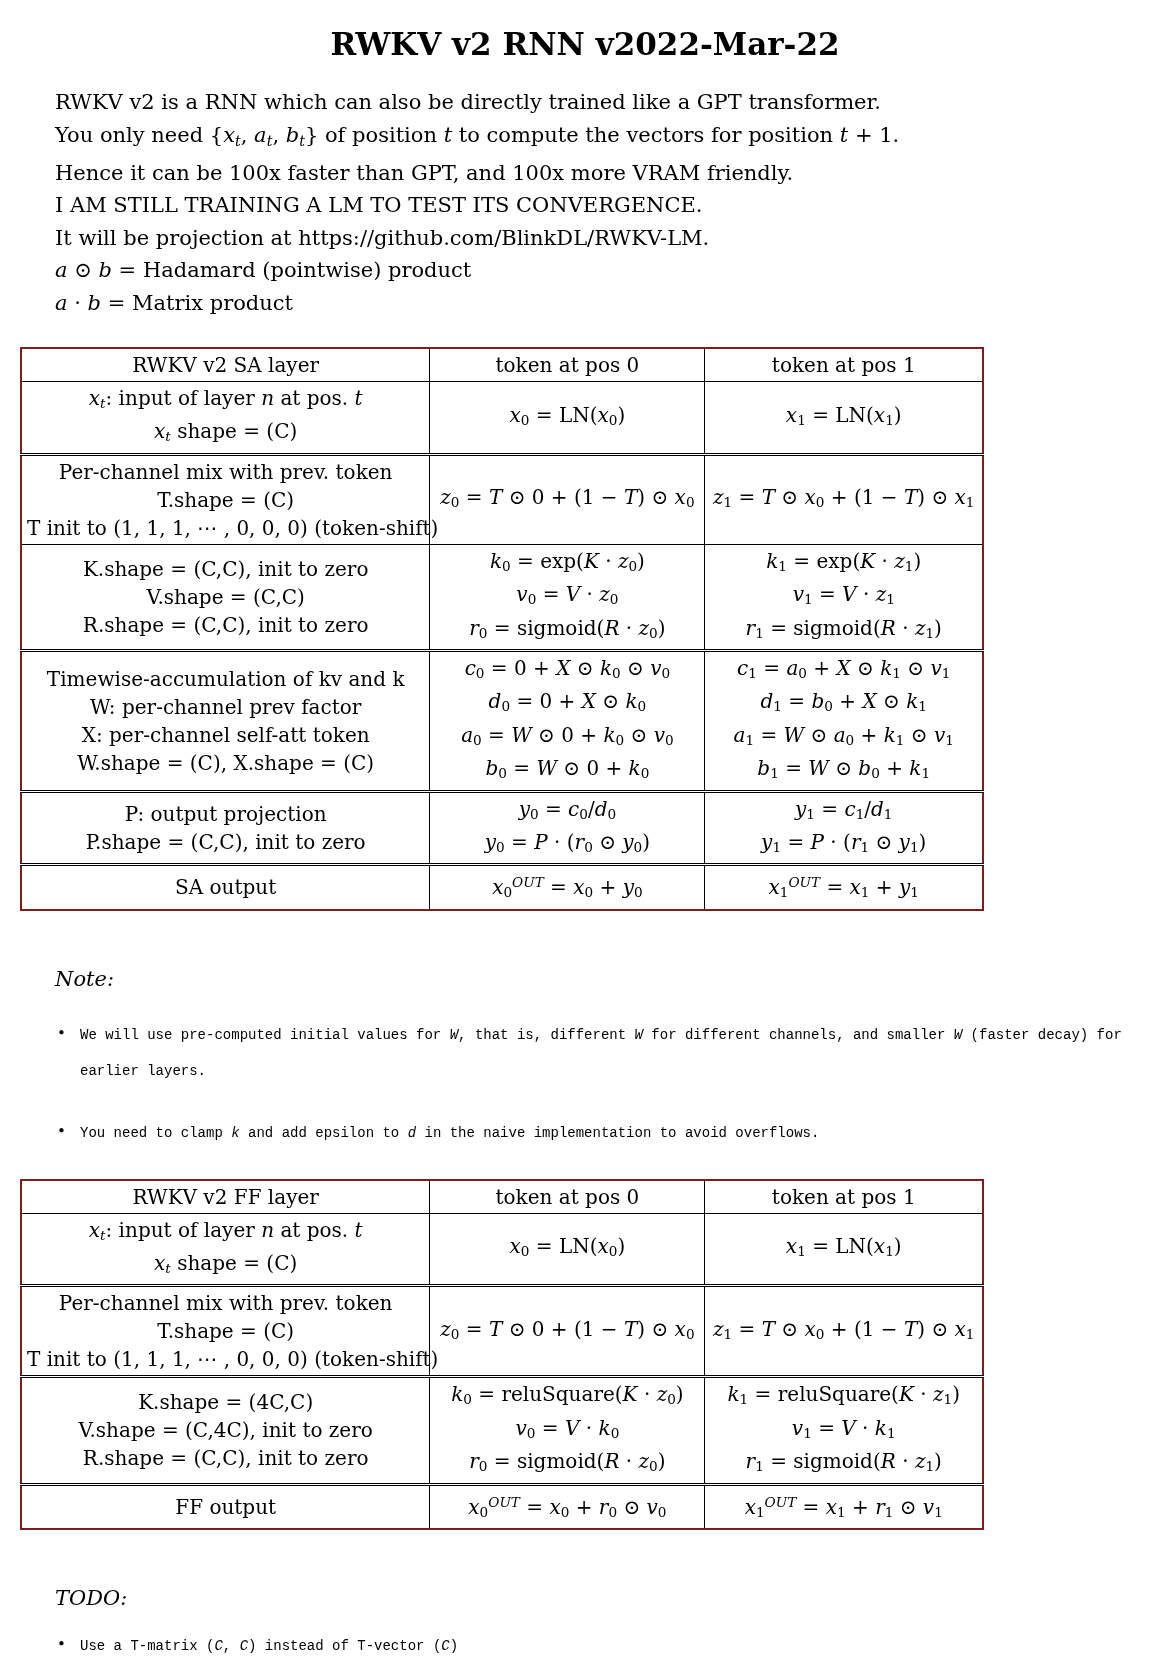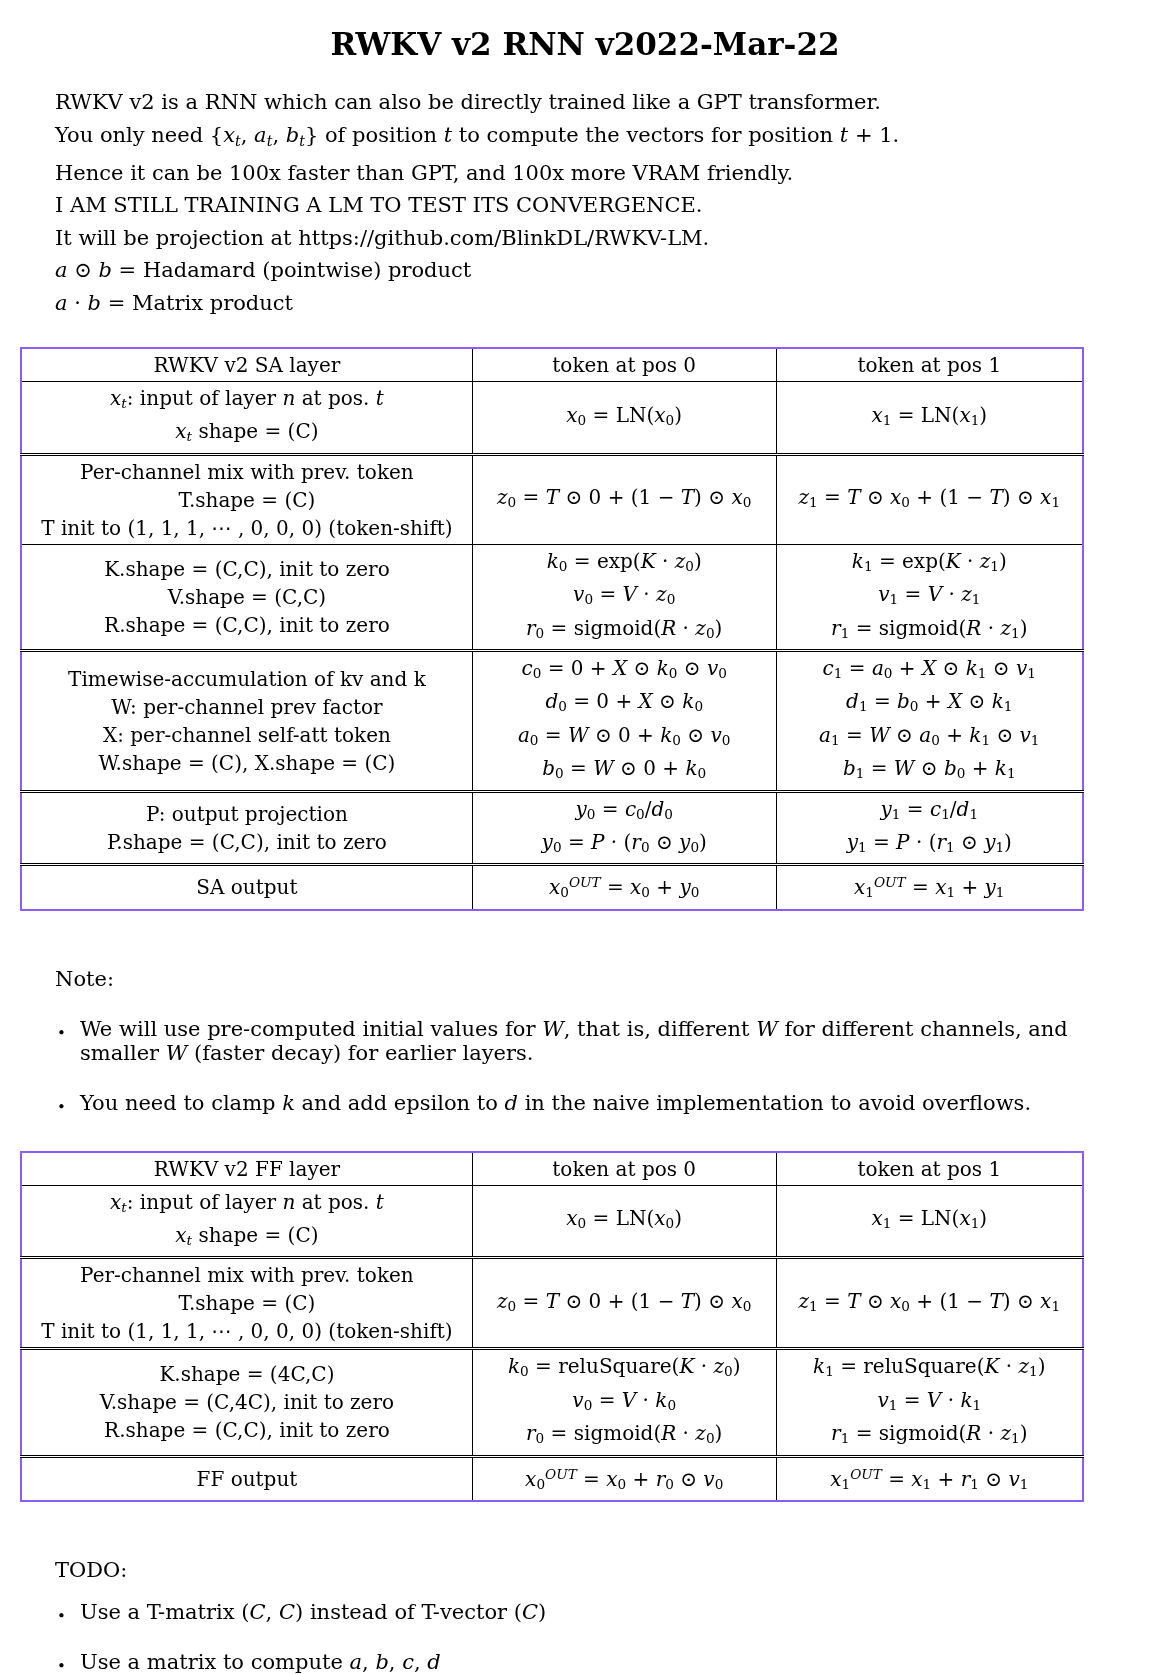--- a/index.html
+++ b/index.html
@@ -1,34 +1,34 @@
 <!DOCTYPE html>
 <html><head>
 <meta charset="utf-8">
 <style>
   html,body{margin:0;padding:0;background:#ffffff;color:#000;}
   body{width:1170px;height:1674px;overflow:hidden;
        font-family:"DejaVu Serif","Liberation Serif","DejaVu Sans",serif;}
   .title{margin:26px 0 0 0;text-align:center;font-weight:bold;font-size:31px;}
   .intro{margin:24px 8px 0 55px;font-size:21px;line-height:32.5px;}
   .intro .iline{white-space:pre-wrap;}
-  table.mtx{margin:28px 0 0 20px;width:1064px;border-collapse:collapse;table-layout:fixed;
-            border:2px solid #8b5cf6;}
+  table.mtx{margin:28px 0 0 20px;width:964px;border-collapse:collapse;table-layout:fixed;
+            border:2px solid #7f1d1d;}
   table.mtx td,table.mtx th{border:1px solid #000;text-align:center;vertical-align:middle;
             padding:2px 5px;font-size:20px;line-height:28px;font-weight:normal;}
   table.mtx tr.dbl td{border-top:3px double #000;}
   table.mtx .ln{white-space:nowrap;}
   sub{font-size:68%;vertical-align:-0.25em;}
   sup{font-size:68%;vertical-align:0.5em;}
-  .sec-heading{margin:56px 0 0 55px;font-size:21px;}
+  .sec-heading{margin:56px 0 0 55px;font-size:21px;font-style:italic;}
   .sec-heading.todo{}
   .bullet-item{display:flex;margin:26px 0 0 57px;}
   .todo-list .bullet-item{margin-top:18px;}
   .bullet-glyph{width:23px;font-size:15px;line-height:32px;flex:none;}
-  .bullet-text{font-size:21px;line-height:24px;max-width:1052px;}
+  .bullet-text{font-size:14px;line-height:36px;max-width:1052px;font-family:Liberation Mono, monospace;}
   .ff-table{margin-top:46px;padding-left:12px;}
 </style>
 </head>
 <body>
 
 <div class="page">
 
   <div class="title">RWKV v2 RNN v2022-Mar-22</div>
 
   <div class="intro">

